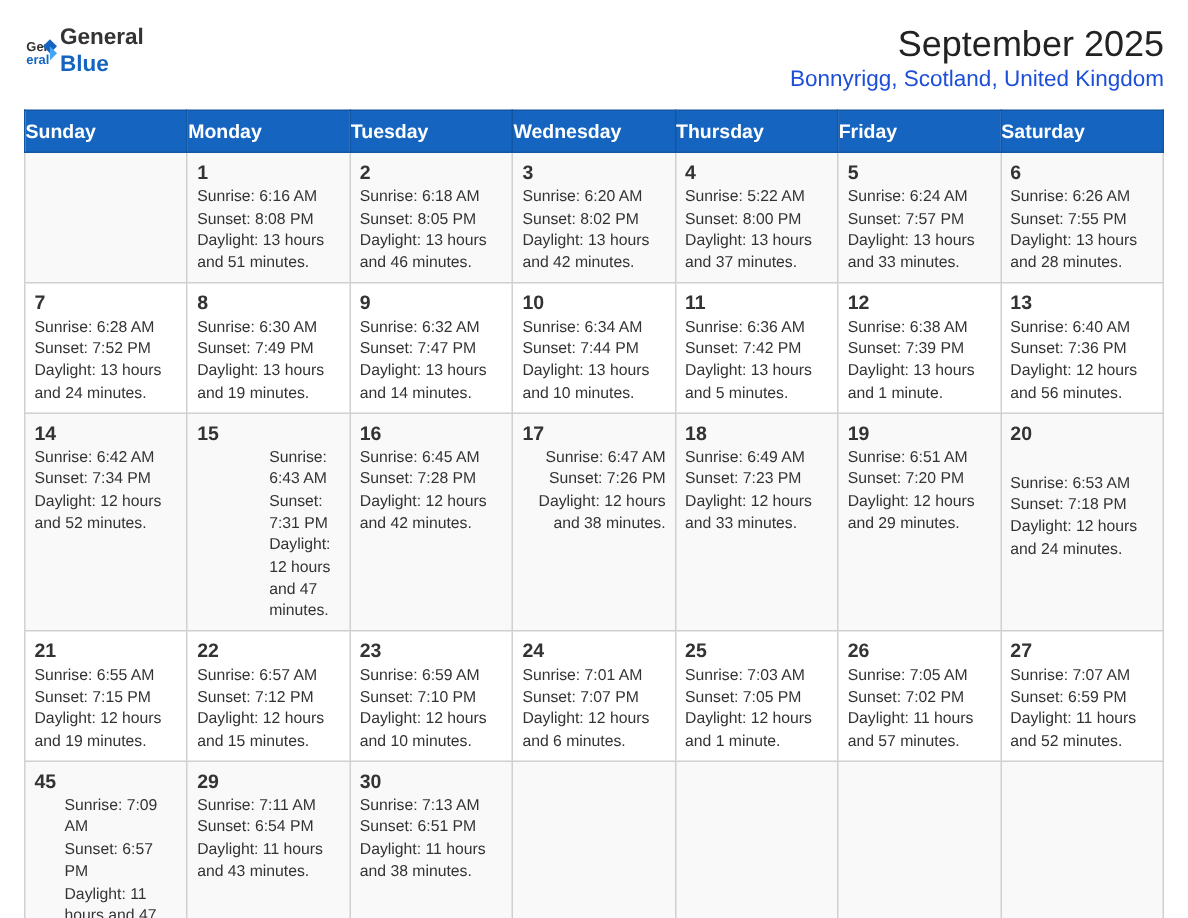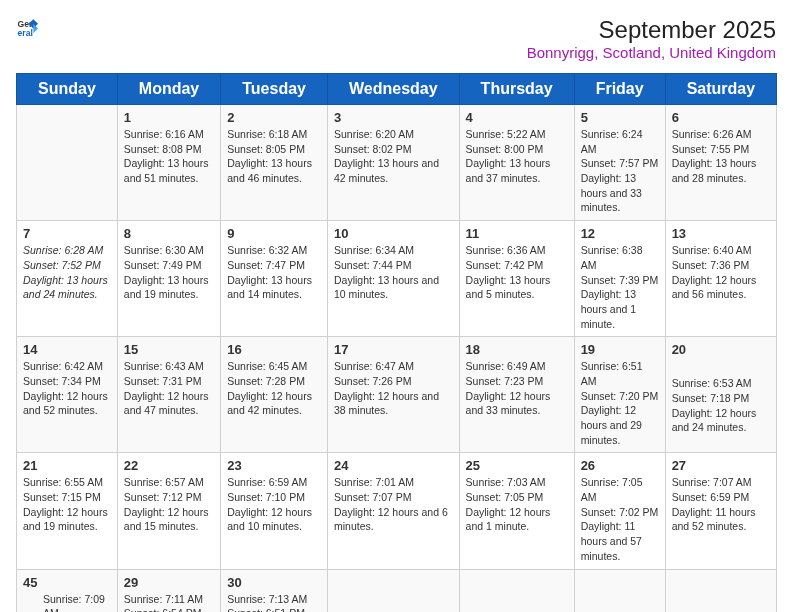--- a/index.html
+++ b/index.html
@@ -35,33 +35,33 @@
     .title-block {
       text-align: right;
     }
     .month-title {
       font-size: 24px;
       font-weight: normal;
       color: #222;
     }
     .location {
       font-size: 15px;
-      color: #a21caf;
+      color: #1d4ed8;
     }
     .calendar {
       width: 100%;
       border-collapse: collapse;
       border: 1px solid #ccc;
     }
     .calendar th {
       background-color: #1565c0;
       color: #fff;
-      font-size: 16px;
+      font-size: 13px;
       font-weight: bold;
-      padding: 6px 21px;
+      padding: 6px 0;
       text-align: left;
       border: 1px solid #1255a0;
     }
     .calendar td {
       vertical-align: top;
       border: 1px solid #d0d0d0;
       padding: 5px 6px;
       font-size: 11px;
       color: #333;
       width: 14.28%;
@@ -89,20 +89,26 @@
 <body>
 
 <div class="header">
   <div class="logo">
     <svg class="logo-icon" viewBox="0 0 28 28">
       <text x="2" y="14" font-size="11" font-weight="bold" fill="#333">Gen</text>
       <text x="2" y="25" font-size="11" font-weight="bold" fill="#1565c0">eral</text>
       <polygon points="22,4 28,10 22,16 16,10" fill="#1565c0"></polygon>
       <polygon points="22,10 28,16 22,22" fill="#42a5f5"></polygon>
     </svg>
+    <div>
+      <div class="logo-text">
+        <span class="logo-general">General</span><br>
+        <span class="logo-blue">Blue</span>
+      </div>
+    </div>
   </div>
   <div class="title-block">
     <div class="month-title">September 2025</div>
     <div class="location">Bonnyrigg, Scotland, United Kingdom</div>
   </div>
 </div>
 
 <table class="calendar">
   <thead>
     <tr>
@@ -151,21 +157,21 @@
         <td>
           <span class="day-number">6</span>
           <div class="cell-detail" style="white-space: pre-line;">Sunrise: 6:26 AM
 Sunset: 7:55 PM
 Daylight: 13 hours and 28 minutes.</div>
         </td>
       </tr>
       <tr>
         <td>
           <span class="day-number">7</span>
-          <div class="cell-detail" style="white-space: pre-line; font-style: italic;">Sunrise: 6:28 AM
+          <div class="cell-detail" style="white-space: pre-line;">Sunrise: 6:28 AM
 Sunset: 7:52 PM
 Daylight: 13 hours and 24 minutes.</div>
         </td>
         <td>
           <span class="day-number">8</span>
           <div class="cell-detail" style="white-space: pre-line;">Sunrise: 6:30 AM
 Sunset: 7:49 PM
 Daylight: 13 hours and 19 minutes.</div>
         </td>
         <td>
@@ -201,33 +207,33 @@
       </tr>
       <tr>
         <td>
           <span class="day-number">14</span>
           <div class="cell-detail" style="white-space: pre-line;">Sunrise: 6:42 AM
 Sunset: 7:34 PM
 Daylight: 12 hours and 52 minutes.</div>
         </td>
         <td>
           <span class="day-number">15</span>
-          <div class="cell-detail" style="white-space: pre-line;">Sunrise: 6:43 AM
+          <div class="cell-detail" style="white-space: pre-line; margin-left: 48px;">Sunrise: 6:43 AM
 Sunset: 7:31 PM
 Daylight: 12 hours and 47 minutes.</div>
         </td>
         <td>
           <span class="day-number">16</span>
           <div class="cell-detail" style="white-space: pre-line;">Sunrise: 6:45 AM
 Sunset: 7:28 PM
 Daylight: 12 hours and 42 minutes.</div>
         </td>
         <td>
           <span class="day-number">17</span>
-          <div class="cell-detail" style="white-space: pre-line;">Sunrise: 6:47 AM
+          <div class="cell-detail" style="white-space: pre-line; text-align: right;">Sunrise: 6:47 AM
 Sunset: 7:26 PM
 Daylight: 12 hours and 38 minutes.</div>
         </td>
         <td>
           <span class="day-number">18</span>
           <div class="cell-detail" style="white-space: pre-line;">Sunrise: 6:49 AM
 Sunset: 7:23 PM
 Daylight: 12 hours and 33 minutes.</div>
         </td>
         <td>

